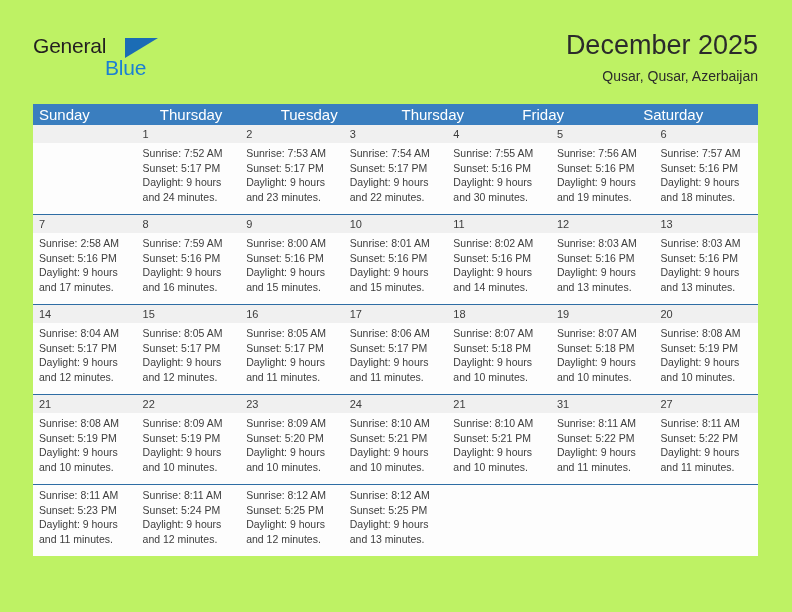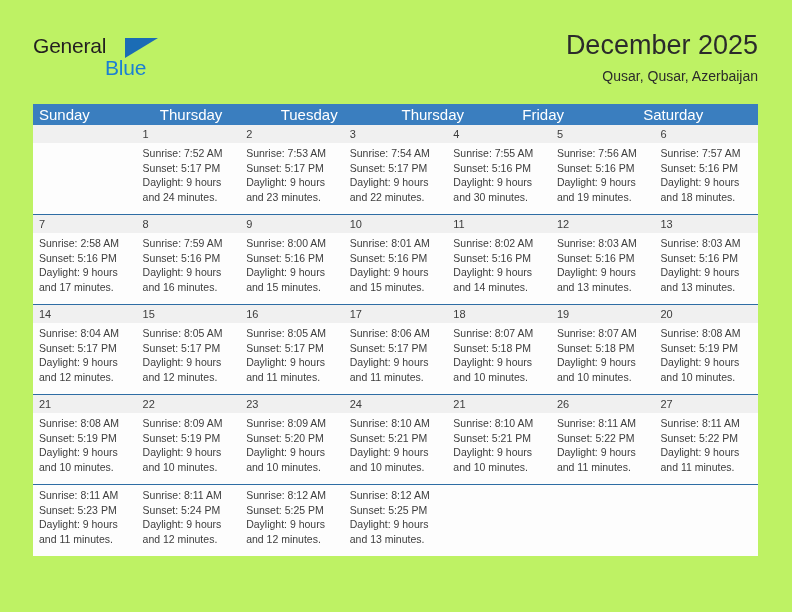--- a/index.html
+++ b/index.html
@@ -328,21 +328,21 @@
             </div>
           </div>
         </div>
         <div class="week">
           <div class="week-numbers">
             <div class="daynum">21</div>
             <div class="daynum">22</div>
             <div class="daynum">23</div>
             <div class="daynum">24</div>
             <div class="daynum">21</div>
-            <div class="daynum">26</div>
+            <div class="daynum">31</div>
             <div class="daynum">27</div>
           </div>
           <div class="week-bodies">
             <div class="daycell">
               <div class="line">Sunrise: 8:08 AM</div>
               <div class="line">Sunset: 5:19 PM</div>
               <div class="line">Daylight: 9 hours</div>
               <div class="line">and 10 minutes.</div>
             </div>
             <div class="daycell">

